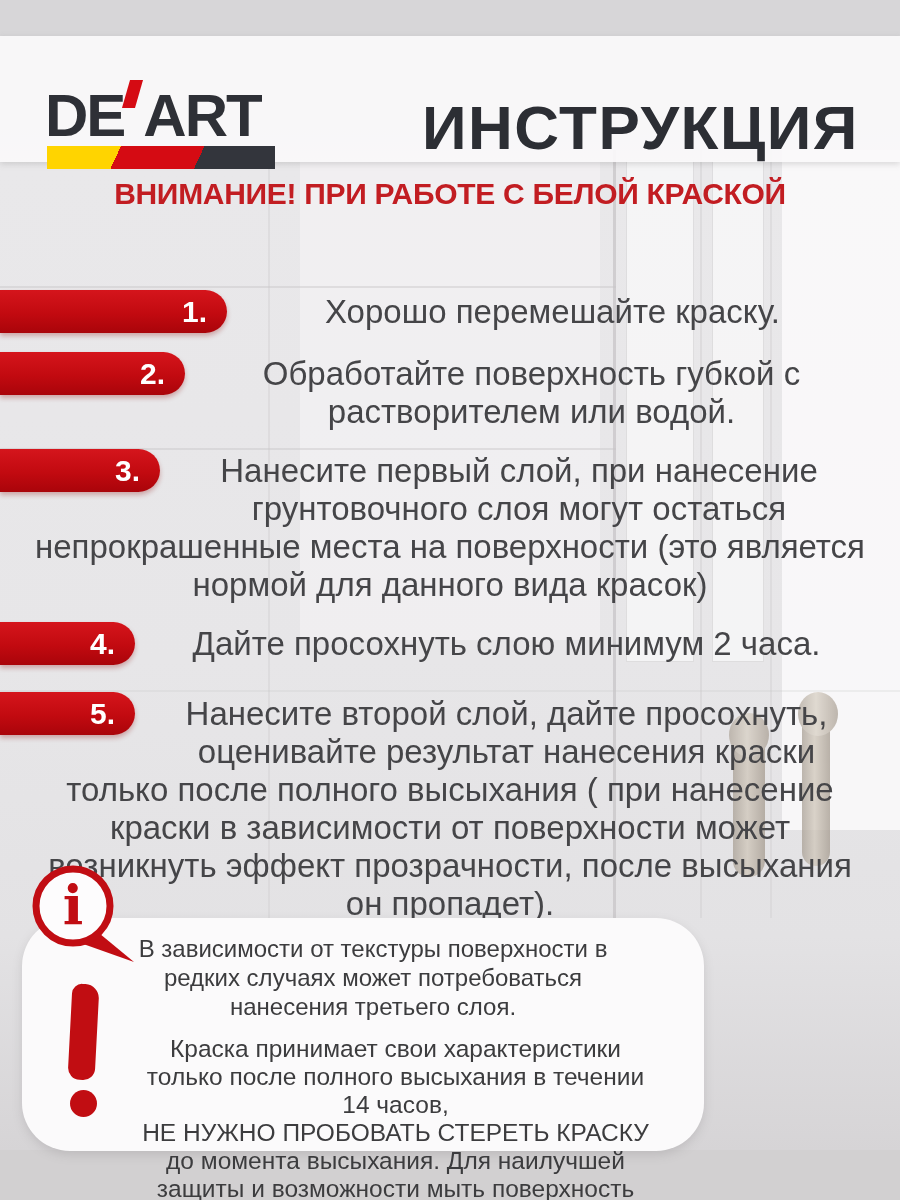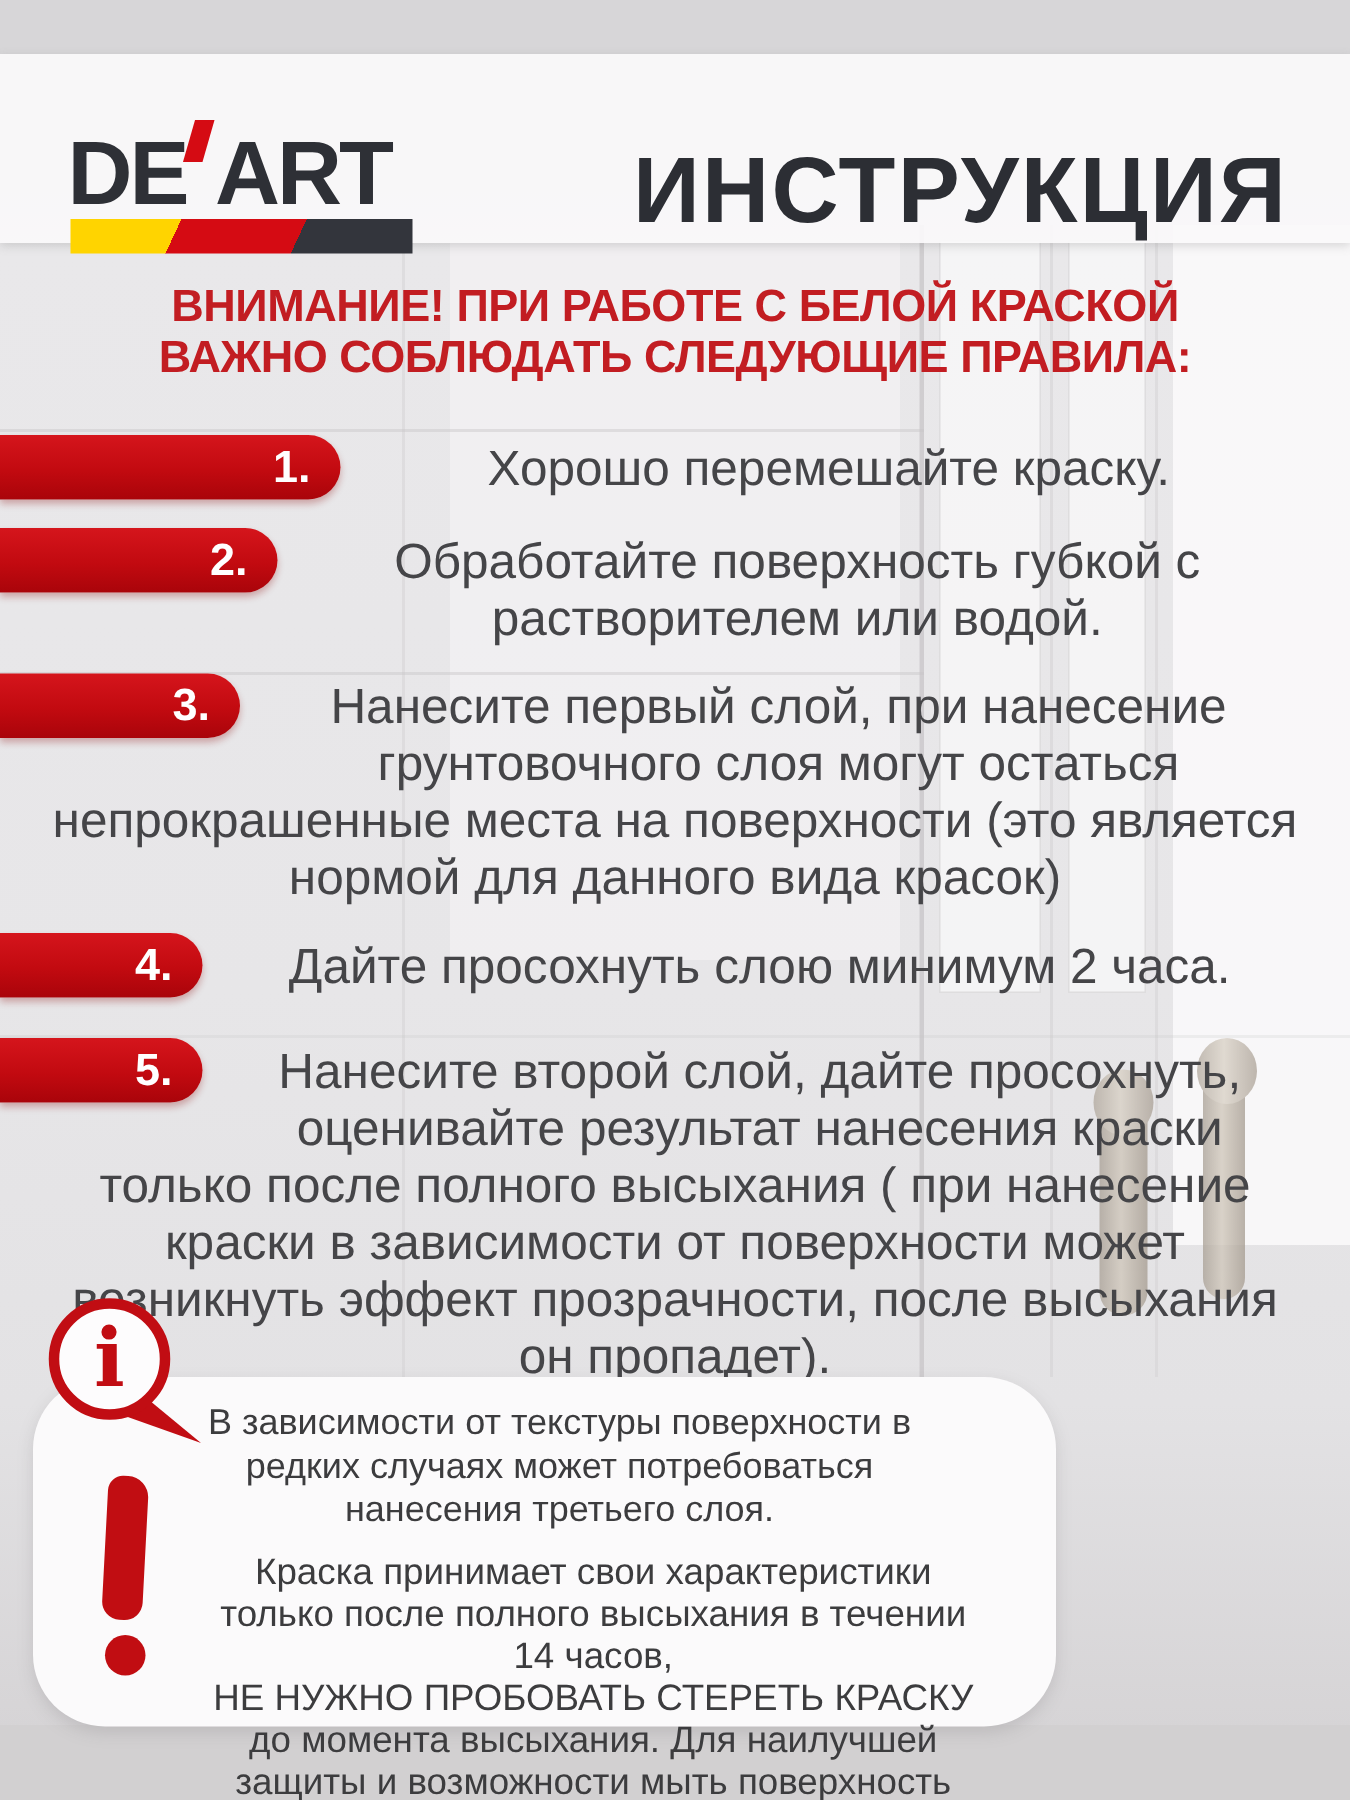--- a/index.html
+++ b/index.html
@@ -38,21 +38,21 @@
   .logo{position:absolute;left:45px;top:44px;line-height:1;}
   .logo-text{font-size:60px;font-weight:900;letter-spacing:-2px;color:#2e3036;}
   .logo-apos{display:inline-block;width:13px;height:28px;background:#d50b13;
     transform:skewX(-16deg);margin:0 4px 0 2px;vertical-align:28px;}
   .logo-stripe{position:absolute;left:2px;top:66px;width:228px;height:23px;
     background:linear-gradient(115deg,#ffd400 0 31%,#d50b13 31% 66%,#33353c 66% 100%);}
   .page-title{position:absolute;left:378px;top:56px;font-size:62px;font-weight:900;
     letter-spacing:1.5px;color:#2c2e34;margin-left:44px;}
 
   
-  .warning{position:absolute;left:0;top:188px;width:900px;text-align:center;
+  .warning{position:absolute;left:0;top:177px;width:900px;text-align:center;
     font-size:30px;font-weight:700;line-height:34px;color:#c21d22;letter-spacing:-.3px;}
 
   
   .steps{position:absolute;left:0;top:293px;width:900px;}
   .step{overflow:visible;}
   .step::after{content:"";display:block;clear:both;}
   .ribbon{float:left;height:43px;margin:-3px 10px 0 0;border-radius:0 22px 22px 0;
     background:linear-gradient(180deg,#d5151c 0%,#c20a10 55%,#a9040a 100%);
     box-shadow:0 3px 5px rgba(140,10,10,.3);
     display:flex;align-items:center;justify-content:flex-end;
@@ -108,21 +108,20 @@
   <div class="header-band">
     <div class="logo">
       <span class="logo-text"><span>DE</span><span class="logo-apos"></span><span>ART</span></span>
       <div class="logo-stripe"></div>
     </div>
     <div class="page-title">ИНСТРУКЦИЯ</div>
   </div>
 
   <div class="warning">
     <div>ВНИМАНИЕ! ПРИ РАБОТЕ С БЕЛОЙ КРАСКОЙ</div>
-    <div>ВАЖНО СОБЛЮДАТЬ СЛЕДУЮЩИЕ ПРАВИЛА:</div>
   </div>
 
   <div class="steps">
     <div class="step s1">
       <div class="ribbon">
           <span>1.</span>
         </div>
       <p>Хорошо перемешайте краску.</p>
     </div>
     <div class="step s2">

